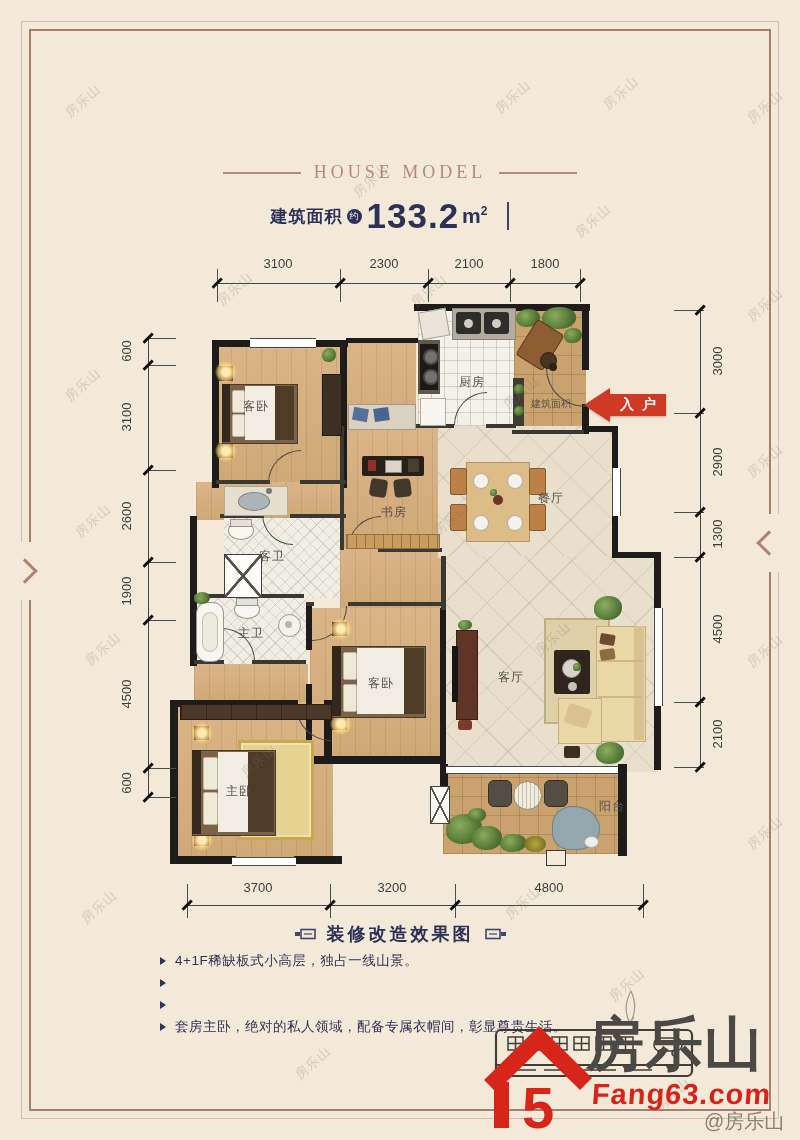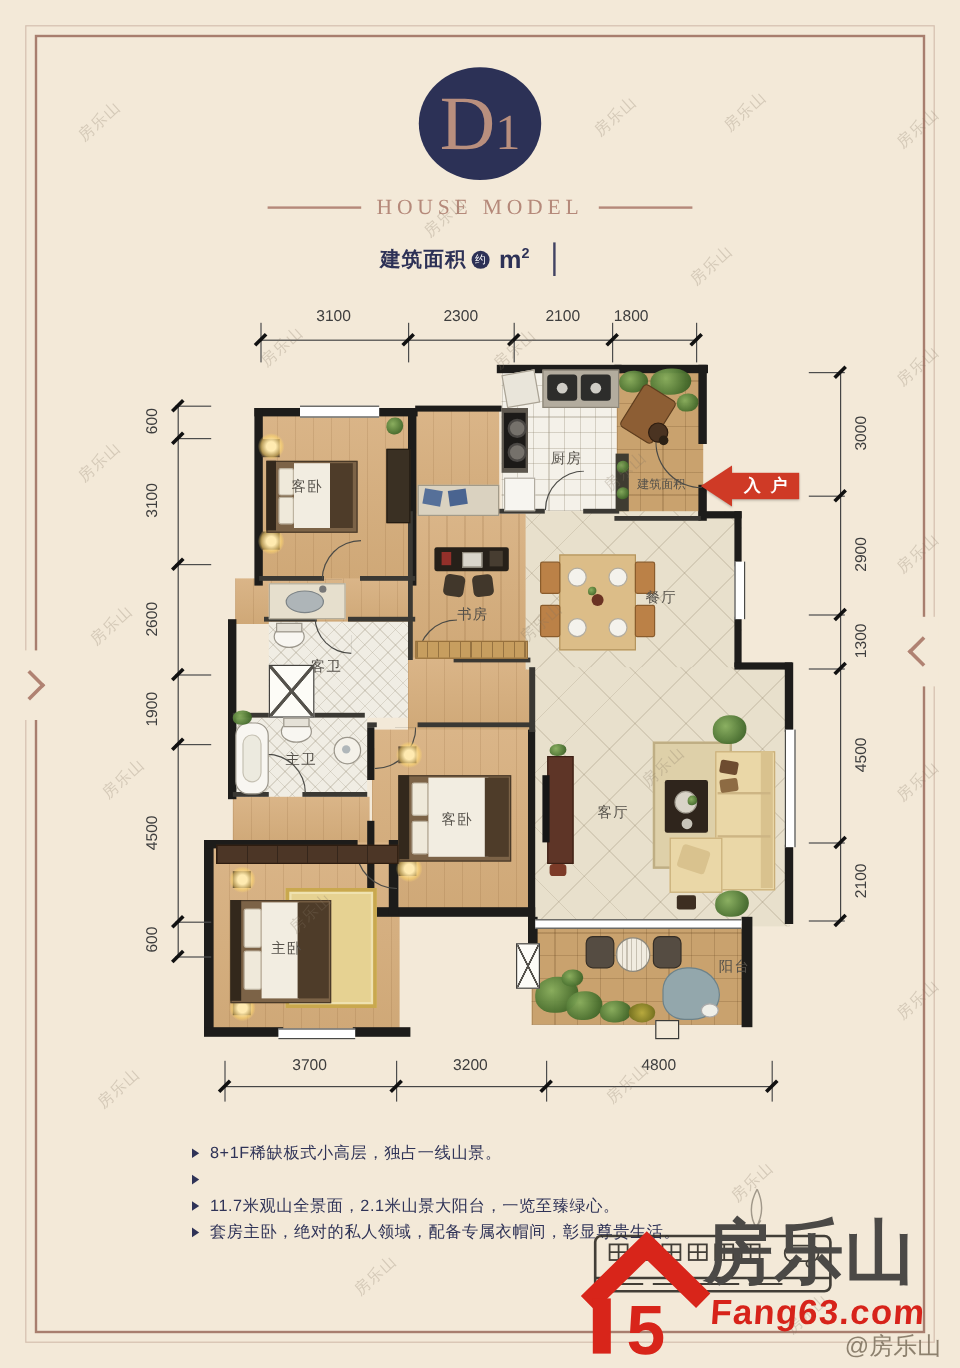--- a/index.html
+++ b/index.html
@@ -84,39 +84,37 @@
 <div id="page">
   <div class="frame-outer"></div>
   <div class="frame-inner"></div>
   <div class="chev l" style="left:12px;top:542px;">
       <span></span>
     </div>
   <div class="chev r" style="left:756px;top:514px;">
       <span></span>
     </div>
 
-  <div class="badge-circle">
-    <div class="d1"><span class="big">D</span><span class="small">1</span></div>
-  </div>
   <div class="house-model">
     <span class="hline"></span>
     <span class="txt">HOUSE MODEL</span>
     <span class="hline"></span>
   </div>
   <div class="area-row">
     <span class="area-label">建筑面积</span>
     <span class="approx-badge">约</span>
+    <span class="area-value">133.2</span>
     <span class="area-unit"><span>m</span><span class="area-unit-sup">2</span></span>
     <span class="vdiv"></span>
   </div>
 
   <span class="dim" style="left:278px;top:263px">3100</span>
   <span class="dim" style="left:384px;top:263px">2300</span>
   <span class="dim" style="left:469px;top:263px">2100</span>
-  <span class="dim" style="left:526px;top:263px">1800</span>
+  <span class="dim" style="left:545px;top:263px">1800</span>
   <span class="dim" style="left:258px;top:887px">3700</span>
   <span class="dim" style="left:392px;top:887px">3200</span>
   <span class="dim" style="left:549px;top:887px">4800</span>
   <span class="dim v" style="left:126px;top:351px">600</span>
   <span class="dim v" style="left:126px;top:417px">3100</span>
   <span class="dim v" style="left:126px;top:516px">2600</span>
   <span class="dim v" style="left:126px;top:591px">1900</span>
   <span class="dim v" style="left:126px;top:694px">4500</span>
   <span class="dim v" style="left:126px;top:783px">600</span>
   <span class="dim v" style="left:717px;top:361px">3000</span>
@@ -135,32 +133,44 @@
   <span class="lab" style="left:381px;top:683px">客卧</span>
   <span class="lab" style="left:511px;top:677px">客厅</span>
   <span class="lab" style="left:239px;top:791px">主卧</span>
   <span class="lab" style="left:612px;top:806px">阳台</span>
 
   <div class="entry-arrow">
     <span class="tri"></span>
     <span class="bodytxt">入户</span>
   </div>
 
+  <div class="caption-row">
+    <svg width="24" height="14" viewBox="0 0 24 14">
+        <rect x="7" y="2.5" width="14" height="9" fill="none" stroke="#40466e" stroke-width="1.6"></rect>
+        <rect x="1" y="5" width="5" height="4" fill="#40466e"></rect>
+        <line x1="10" y1="7" x2="18" y2="7" stroke="#40466e" stroke-width="1.2"></line>
+      </svg>
+    <span class="caption-txt">装修改造效果图</span>
+    <svg width="24" height="14" viewBox="0 0 24 14">
+        <rect x="3" y="2.5" width="14" height="9" fill="none" stroke="#40466e" stroke-width="1.6"></rect>
+        <rect x="18" y="5" width="5" height="4" fill="#40466e"></rect>
+        <line x1="6" y1="7" x2="14" y2="7" stroke="#40466e" stroke-width="1.2"></line>
+      </svg>
+  </div>
 
   <ul class="features">
     <li>
         <span class="tri-marker"></span>
-        <span>8+1F稀缺板式小高层，独占一线山景。</span>
+        <span>4+1F稀缺板式小高层，独占一线山景。</span>
       </li>
     <li>
         <span class="tri-marker"></span>
       </li>
     <li>
         <span class="tri-marker"></span>
-        <span>11.7米观山全景面，2.1米山景大阳台，一览至臻绿心。</span>
       </li>
     <li>
         <span class="tri-marker"></span>
         <span>套房主卧，绝对的私人领域，配备专属衣帽间，彰显尊贵生活。</span>
       </li>
   </ul>
 
   <svg class="quill" width="30" height="40" viewBox="0 0 30 40">
     <path d="M15 3 C9 14 8 24 14 35 M15 3 C20 14 20 25 14 35 M14 35 L11 28 M14 35 L18 29" stroke="#8d8577" stroke-width="1.2" fill="none"></path>
   </svg>

